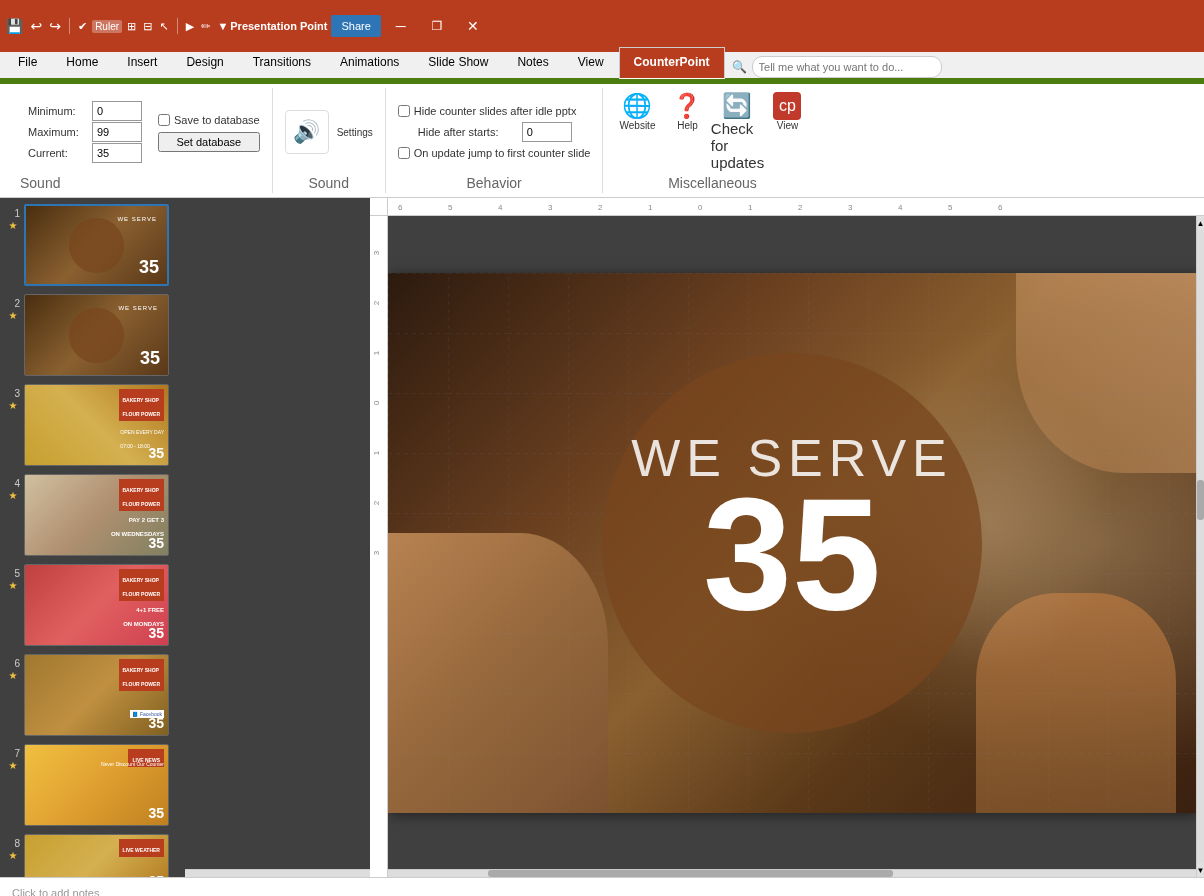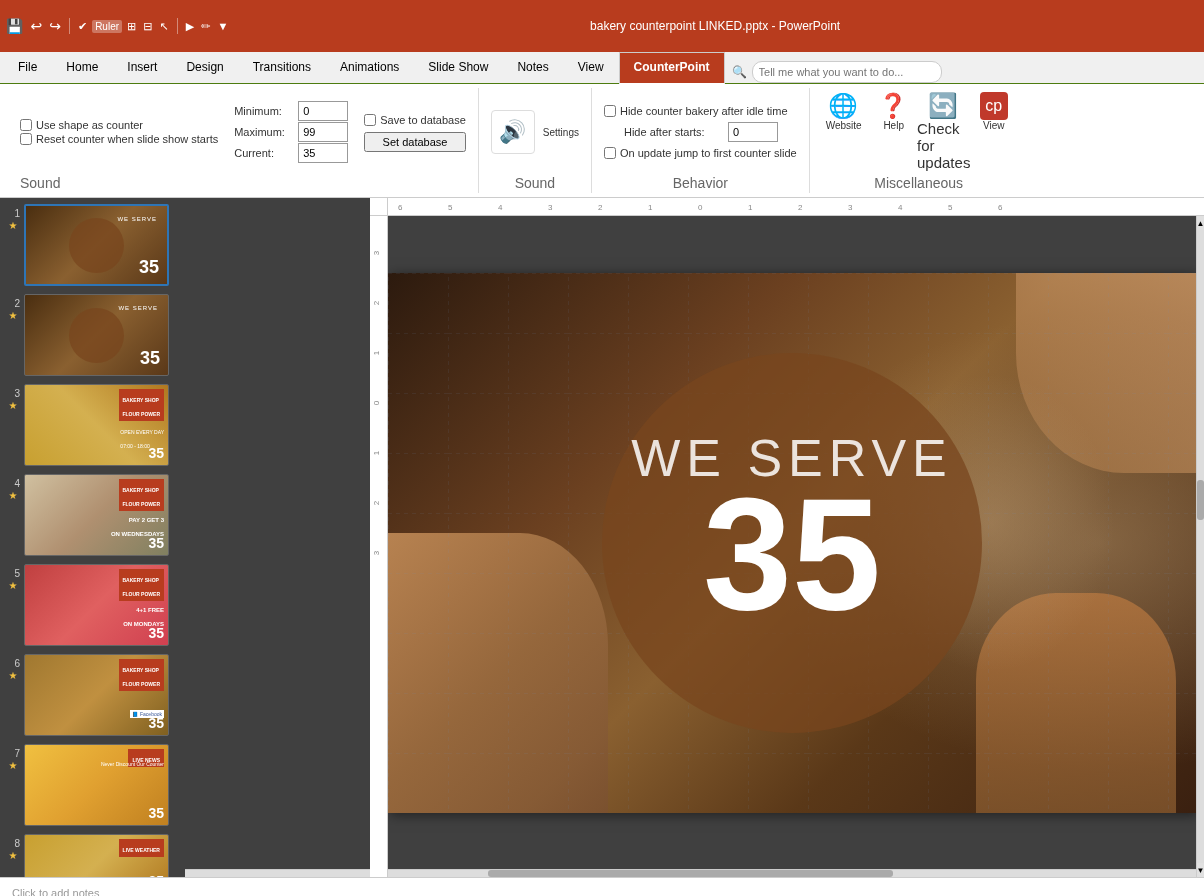--- a/index.html
+++ b/index.html
@@ -10,21 +10,21 @@
     .ribbon {
       background: white;
       border-bottom: 1px solid #ccc;
     }
     .ribbon-tabs {
       display: flex;
       background: #f0f0f0;
       height: 32px;
       align-items: flex-end;
       padding-left: 4px;
-      border-bottom: 1px solid #4d7c0f;
+      border-bottom: 6px solid #4d7c0f;
     }
     .ribbon-tab {
       padding: 6px 14px 7px;
       font-size: 12px;
       cursor: pointer;
       border: none;
       background: none;
       border-right: 1px solid transparent;
       height: 32px;
       display: flex;
@@ -289,21 +289,27 @@
     <span class="qat-icon" style="font-size:11px;">✔</span>
     <span class="qat-icon" style="background:rgba(255,255,255,0.3);padding:1px 3px;font-size:10px;border-radius:2px;">Ruler</span>
     <span class="qat-icon" style="font-size:11px;">⊞</span>
     <span class="qat-icon" style="font-size:11px;">⊟</span>
     <span class="qat-icon" style="font-size:11px;">↖</span>
     <span class="qat-sep"></span>
     <span class="qat-icon" style="font-size:11px;">▶</span>
     <span class="qat-icon" style="font-size:11px;">✏</span>
     <span class="qat-icon" style="font-size:11px;">▼</span>
   </div>
-  <div class="top-bar-title">bakery counterpoint LINKED.pptx - PowerPoint</div>
+  <div class="top-bar-right">
+    <span class="pp-label">Presentation Point</span>
+    <button class="share-btn-w">Share</button>
+    <button class="win-btn" style="color:white;background:none;border:none;font-size:14px;cursor:pointer;width:32px;height:22px;">─</button>
+    <button class="win-btn" style="color:white;background:none;border:none;font-size:12px;cursor:pointer;width:32px;height:22px;">❐</button>
+    <button class="win-btn win-close" style="color:white;background:none;border:none;font-size:14px;cursor:pointer;width:32px;height:22px;">✕</button>
+  </div>
 </div>
 
 <div class="ribbon">
   <div class="ribbon-tabs">
     <button class="ribbon-tab">File</button>
     <button class="ribbon-tab">Home</button>
     <button class="ribbon-tab">Insert</button>
     <button class="ribbon-tab">Design</button>
     <button class="ribbon-tab">Transitions</button>
     <button class="ribbon-tab">Animations</button>
@@ -314,30 +320,20 @@
     <div class="tell-me">
       <span style="color:#b83c1e;font-size:12px;">🔍</span>
       <input type="text" style="width: 190px; height: 22px; border: 1px solid rgb(204, 204, 204); padding: 0px 6px; font-size: 11px;" placeholder="Tell me what you want to do...">
     </div>
   </div>
 
   <div class="ribbon-content">
 
     <div class="ribbon-group">
       <div class="ribbon-group-content">
-        <div>
-          <div class="checkbox-row">
-            <input type="checkbox" id="useShape" style="">
-            <label for="useShape">Use shape as counter</label>
-          </div>
-          <div class="checkbox-row">
-            <input type="checkbox" id="resetCounter" style="">
-            <label for="resetCounter">Reset counter when slide show starts</label>
-          </div>
-        </div>
         <div style="margin-left:8px;">
           <div class="spin-row">
             <label>Minimum:</label>
             <input type="text" class="spin-input" value="0" style="">
           </div>
           <div class="spin-row">
             <label>Maximum:</label>
             <input type="text" class="spin-input" value="99" style="">
           </div>
           <div class="spin-row">
@@ -362,21 +358,21 @@
         <div style="font-size:10px;color:#333;margin-top:2px;">Settings</div>
       </div>
       <div class="ribbon-group-label">Sound</div>
     </div>
 
     <div class="ribbon-group">
       <div class="ribbon-group-content">
         <div class="checkbox-col">
           <div class="checkbox-row">
             <input type="checkbox" id="hideCounter" style="">
-            <label for="hideCounter">Hide counter bakery after idle time</label>
+            <label for="hideCounter">Hide counter slides after idle pptx</label>
           </div>
           <div class="spin-row" style="margin-left:20px;">
             <label style="width:100px;">Hide after starts:</label>
             <input type="text" class="spin-input" value="0" style="">
           </div>
           <div class="checkbox-row">
             <input type="checkbox" id="onUpdate" style="">
             <label for="onUpdate">On update jump to first counter slide</label>
           </div>
         </div>

